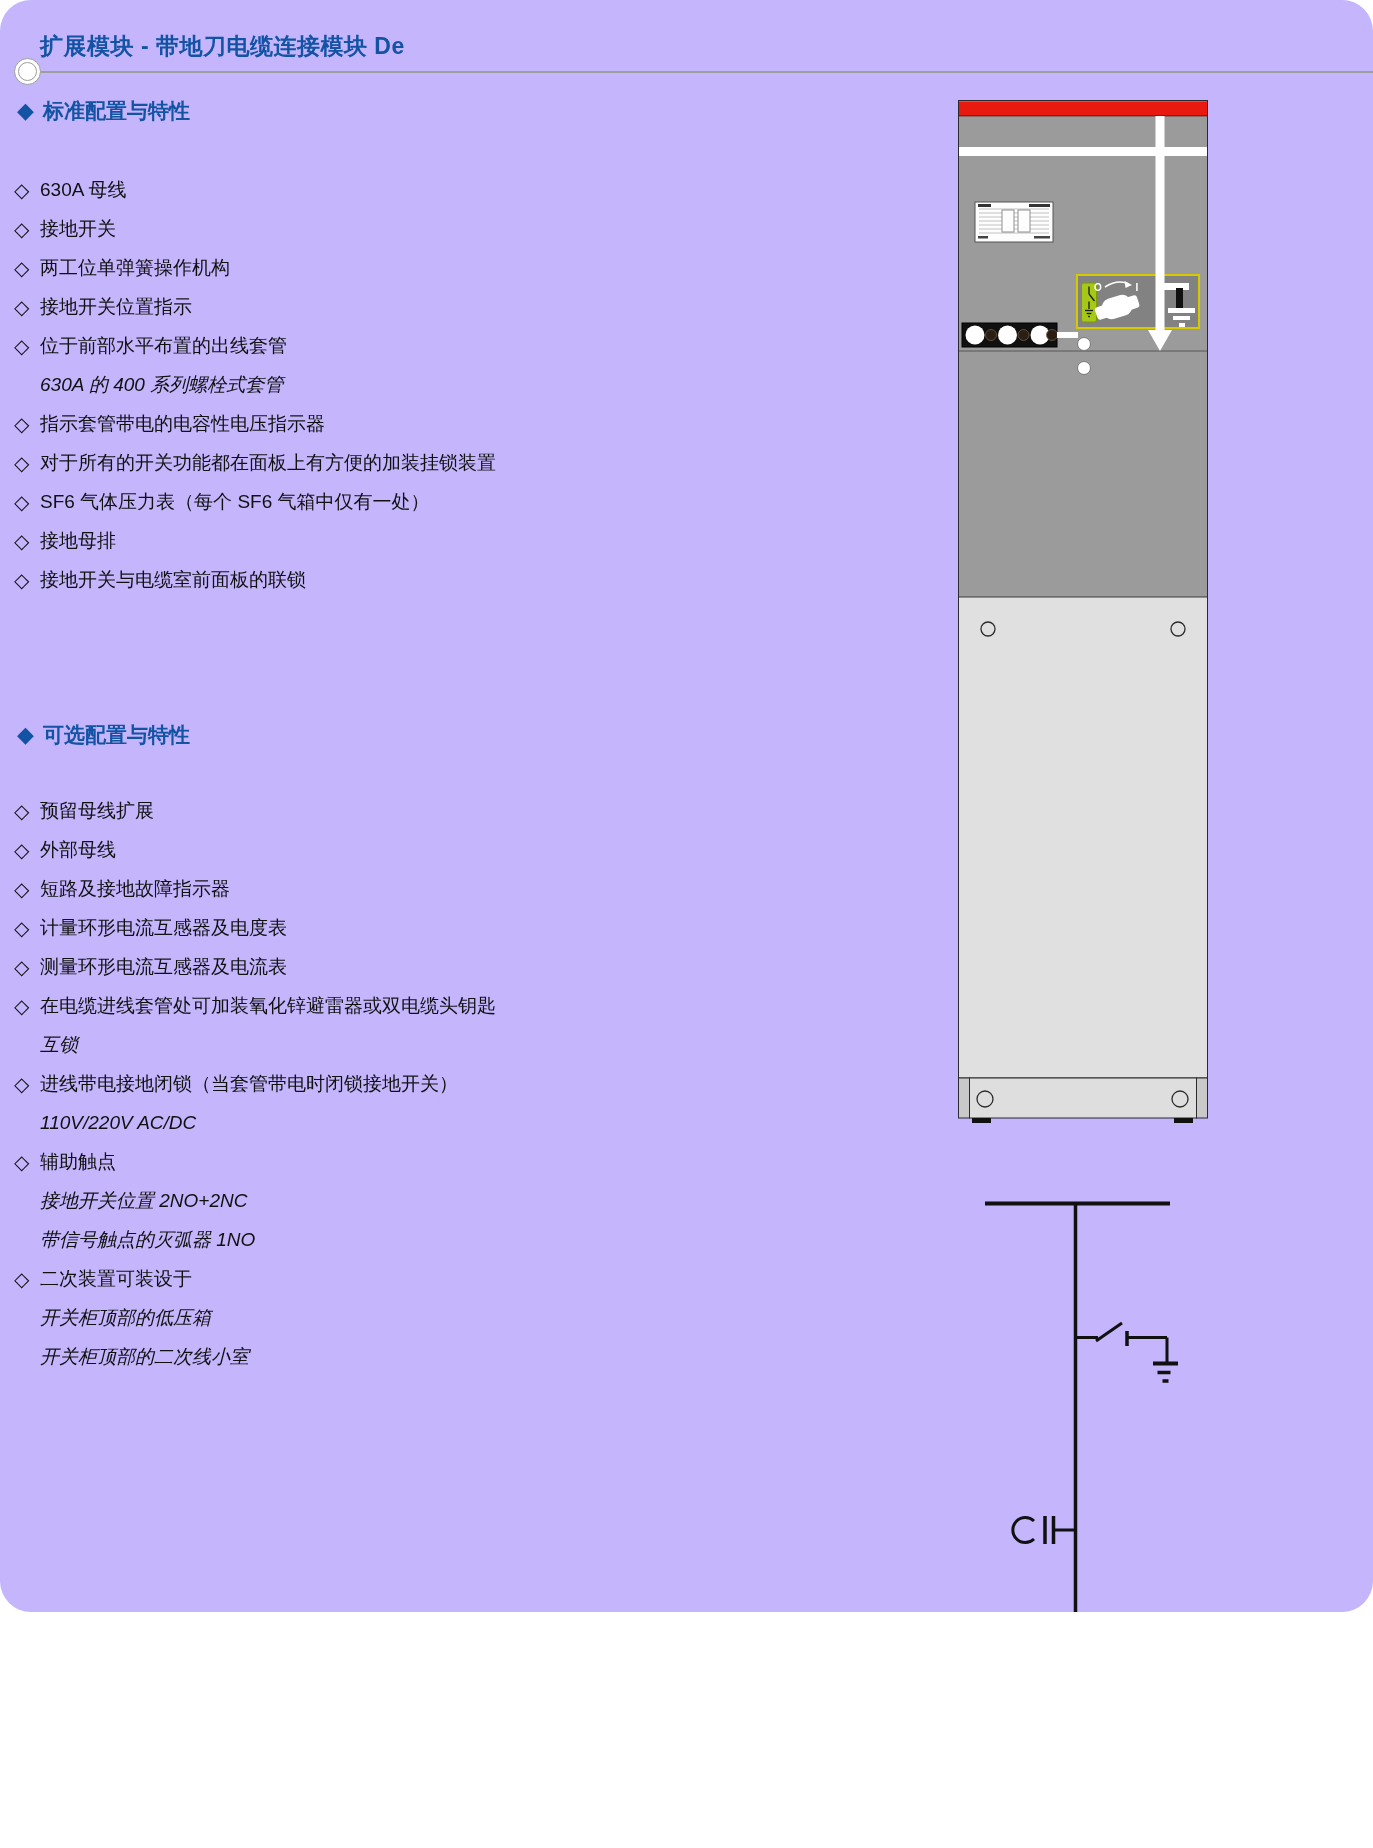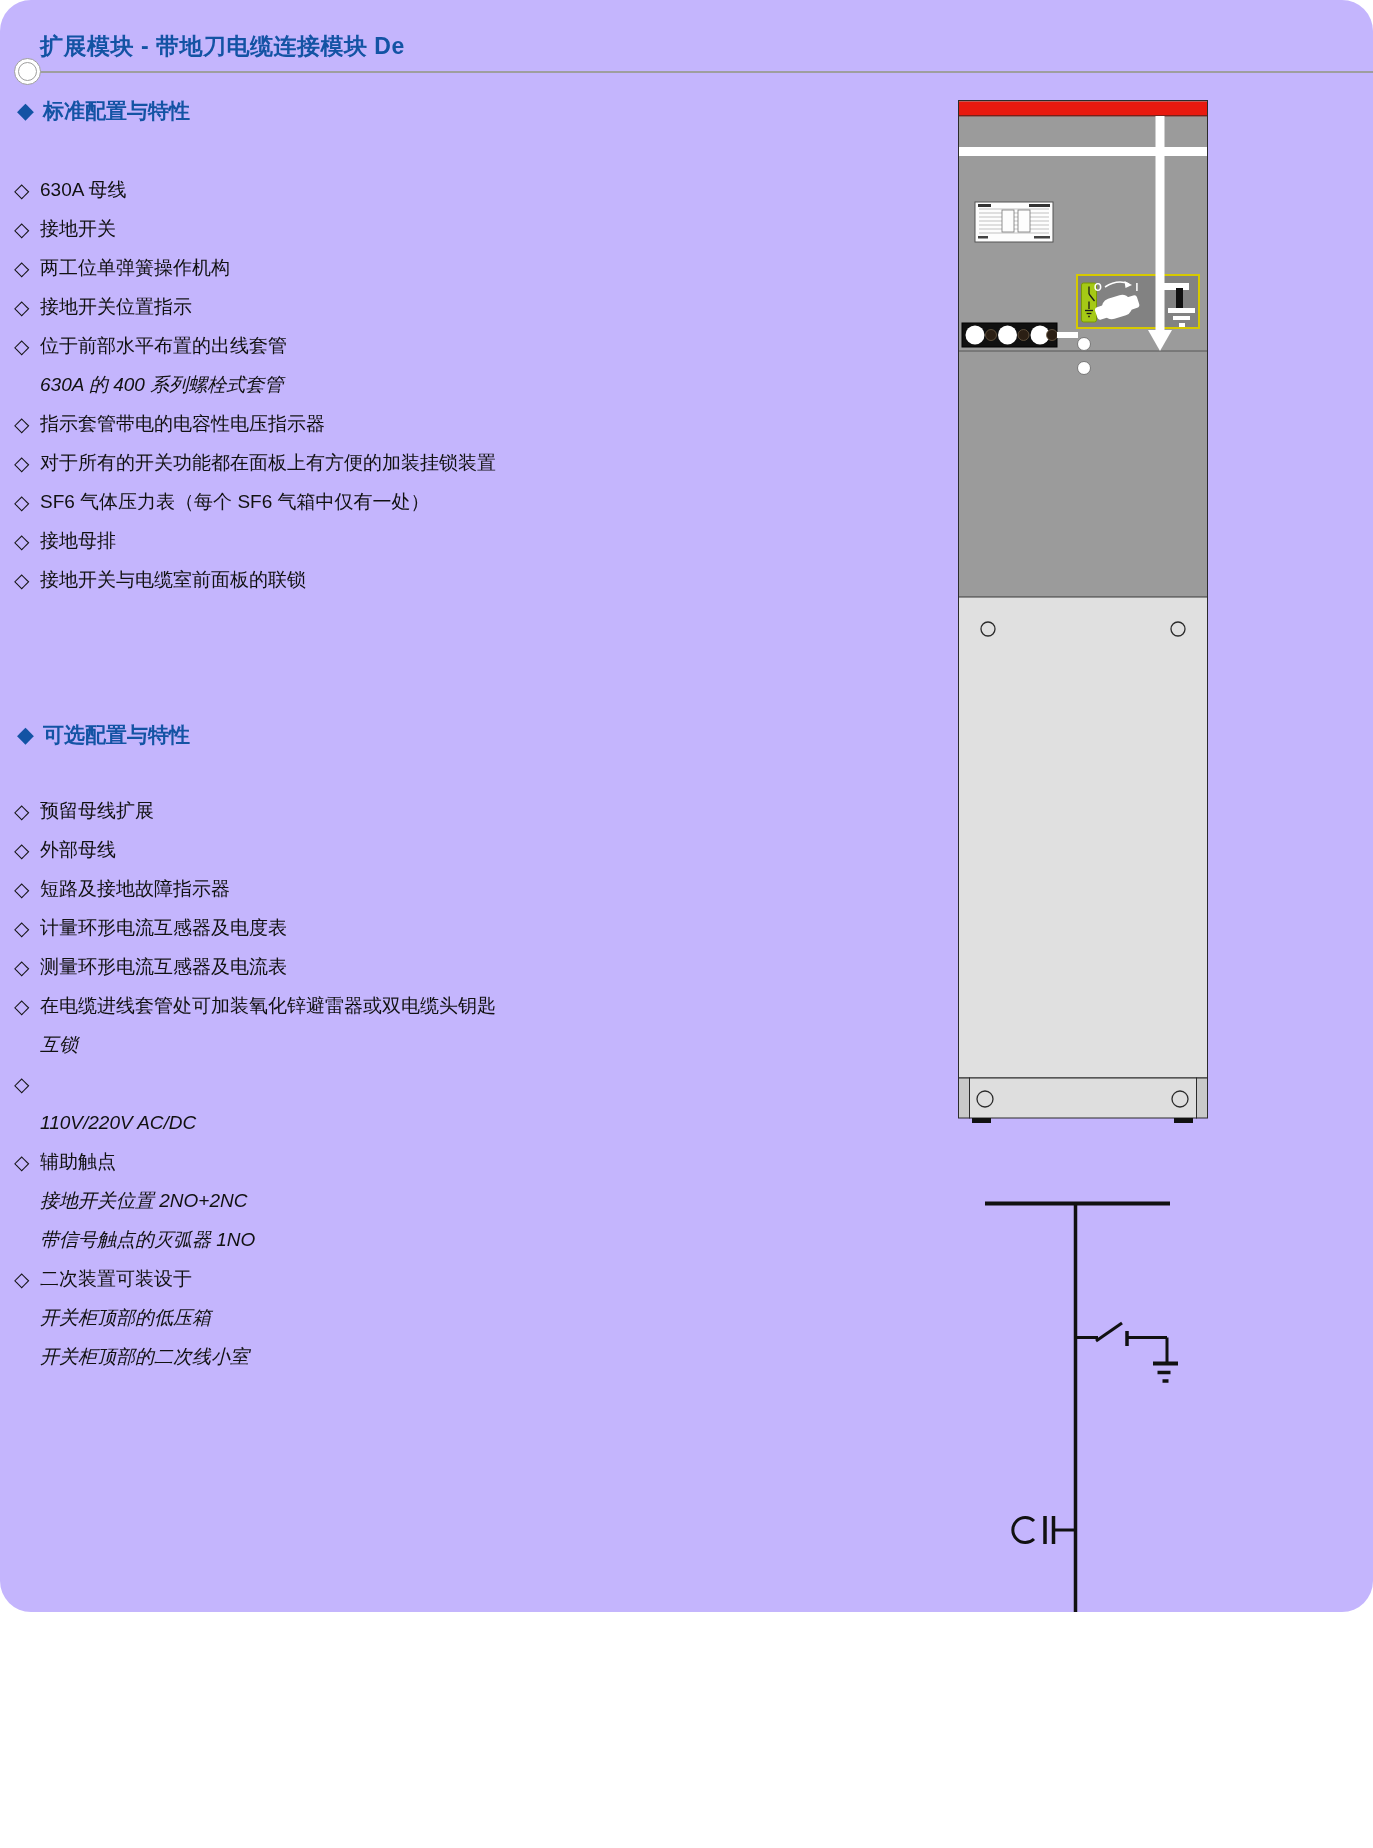--- a/index.html
+++ b/index.html
@@ -117,20 +117,21 @@
       </div>
       <div class="feat-row">
         <span class="bullet">◇</span>
         <span>在电缆进线套管处可加装氧化锌避雷器或双电缆头钥匙</span>
       </div>
       <div class="feat-row indent">
         <span>互锁</span>
       </div>
       <div class="feat-row">
         <span class="bullet">◇</span>
+        <span>进线带电接地闭锁（当套管带电时闭锁接地开关）</span>
       </div>
       <div class="feat-row indent">
         <span>110V/220V AC/DC</span>
       </div>
       <div class="feat-row">
         <span class="bullet">◇</span>
         <span>辅助触点</span>
       </div>
       <div class="feat-row indent">
         <span>接地开关位置 2NO+2NC</span>

